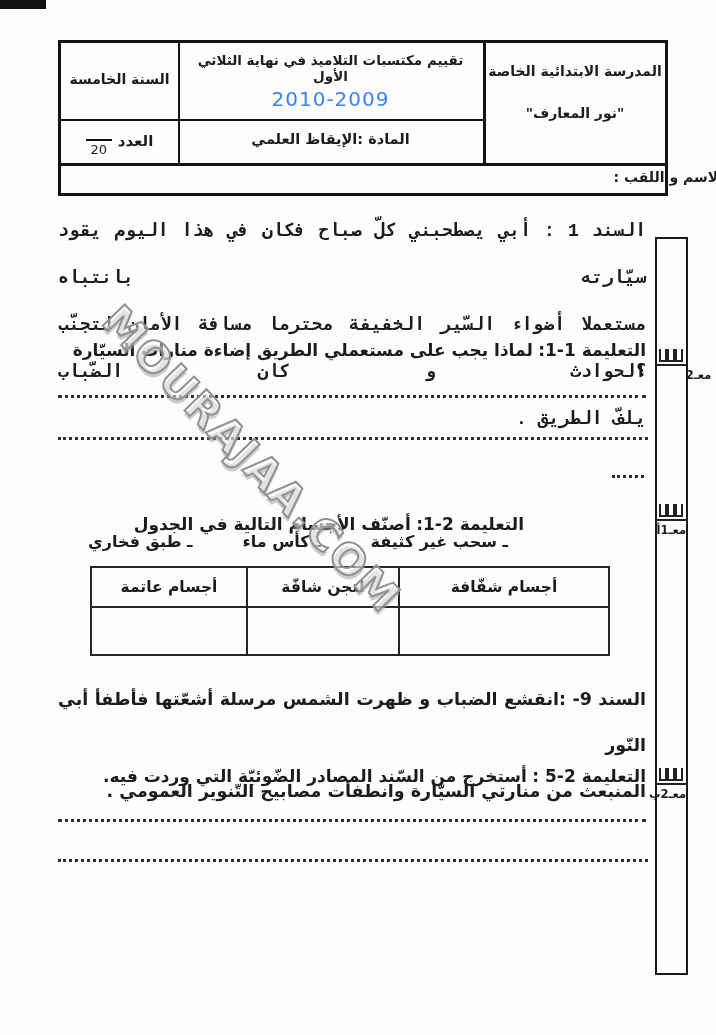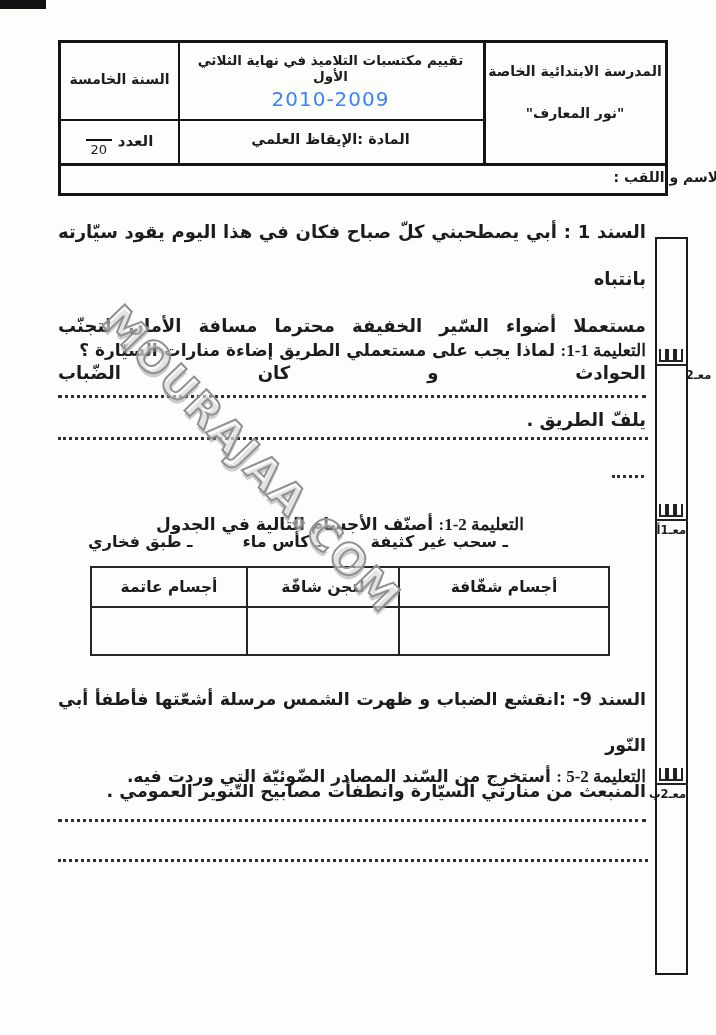--- a/index.html
+++ b/index.html
@@ -29,26 +29,26 @@
   .grade-cell { left:0; top:0; width:117px; height:76px; text-align:center; font-size:14px; font-weight:700; padding-top:28px; }
   .subject-cell { left:117px; top:76px; width:305px; height:44px; text-align:center; font-size:14.5px; font-weight:700; padding-top:12px; }
   .score-cell { left:0; top:76px; width:117px; height:44px; display:flex; direction:rtl; justify-content:center; align-items:center; font-size:15px; font-weight:700; gap:6px; }
   .frac { display:inline-flex; flex-direction:column; align-items:center; transform:translateY(7px); }
   .frac-bar { width:26px; border-top:2.5px solid #111; margin-bottom:1px; }
   .frac-num { font-size:13px; font-weight:400; }
   .name-row { left:0; top:120px; width:672px; height:32px; direction:rtl; text-align:right; padding:6px 10px 0 0; font-size:14px; font-weight:700; }
 
   
   .textblock { left:58px; width:588px; font-size:18px; font-weight:700; }
-  .sanad1 { top:208px; line-height:47px; }
+  .sanad1 { top:208px; line-height:47px;font-family:Liberation Mono, monospace; }
   .sanad2 { top:676px; line-height:46px; font-size:17.5px; }
   .just  { text-align:justify; text-align-last:justify; }
   .rightline { text-align:right; }
   .instr { left:58px; width:588px; font-size:17px; text-align:right; }
-  .instr .lbl { font-weight:800;font-family:Liberation Serif, serif; }
+  .instr .lbl { font-weight:800; }
   .instr .txt { font-weight:600; }
   .instr11 { top:340px; }
   .instr12 { top:514px; width:466px; }
   .instr21 { top:766px; }
 
   .dots { border-bottom:3px dotted #2e2e2e; height:12px; }
   .dot1 { left:58px; top:386px; width:588px; }
   .dot2 { left:58px; top:428px; width:590px; }
   .dot-short { left:612px; top:466px; width:32px; }
   .dot3 { left:58px; top:810px; width:588px; }

